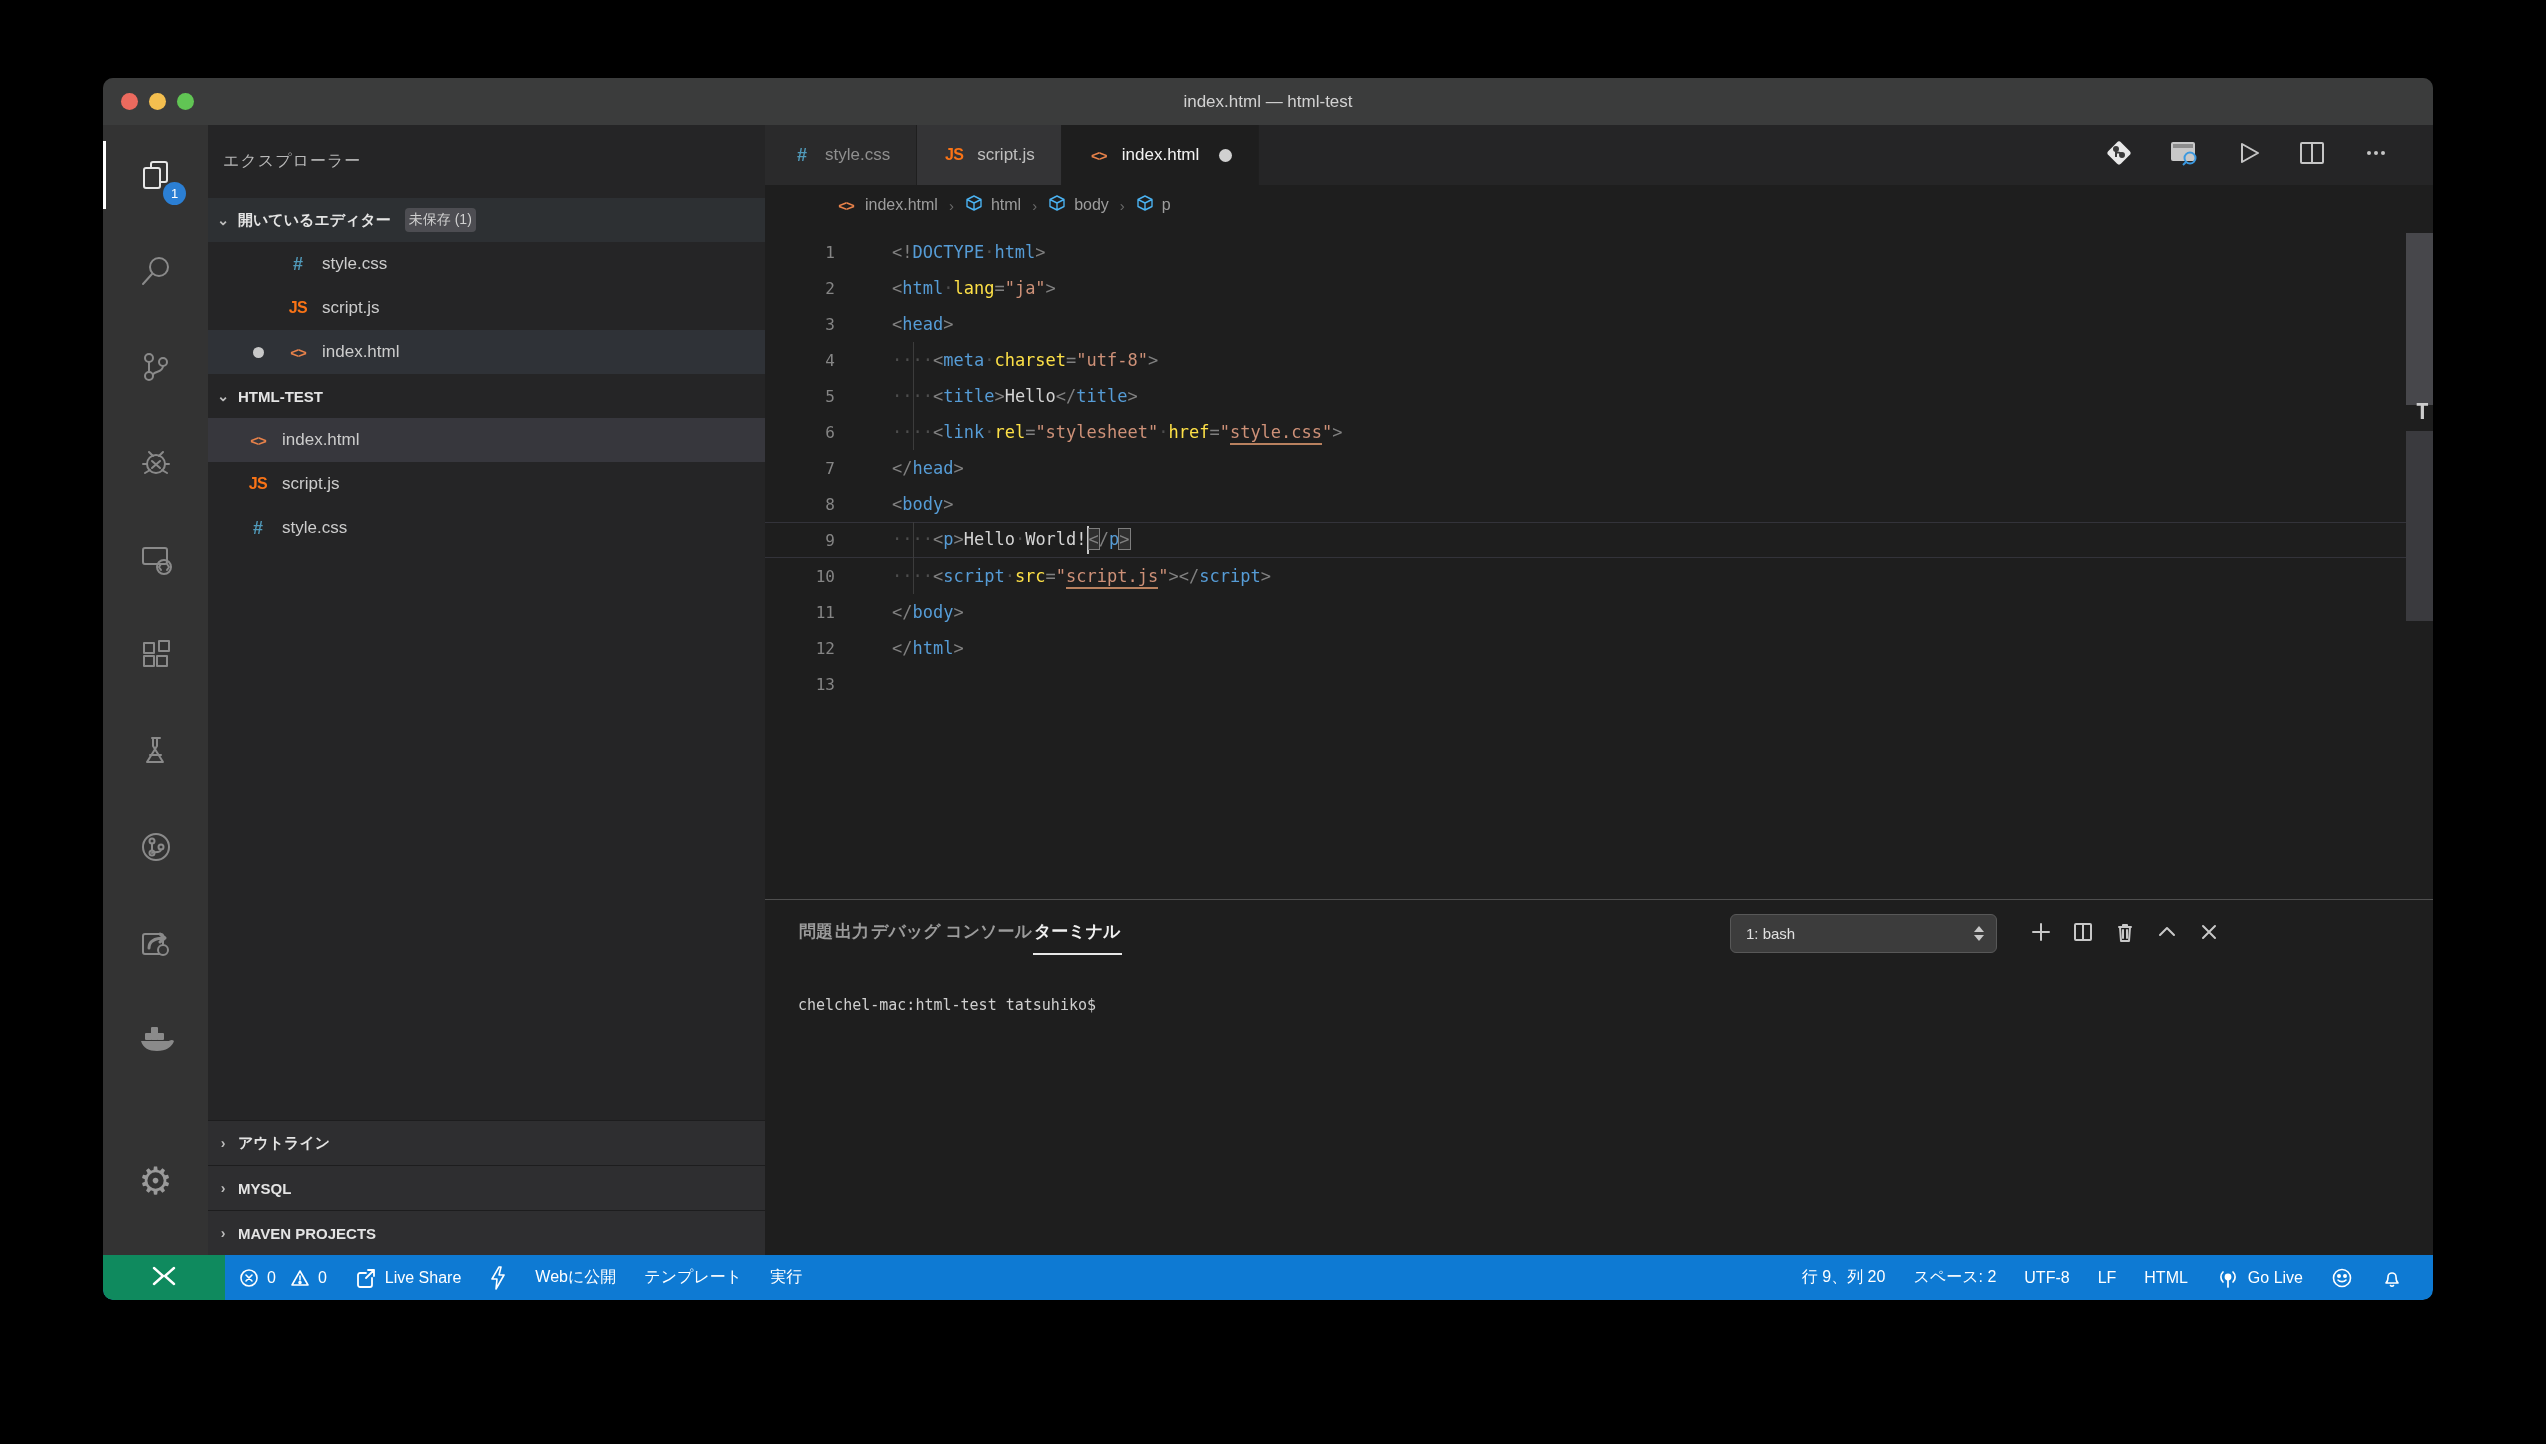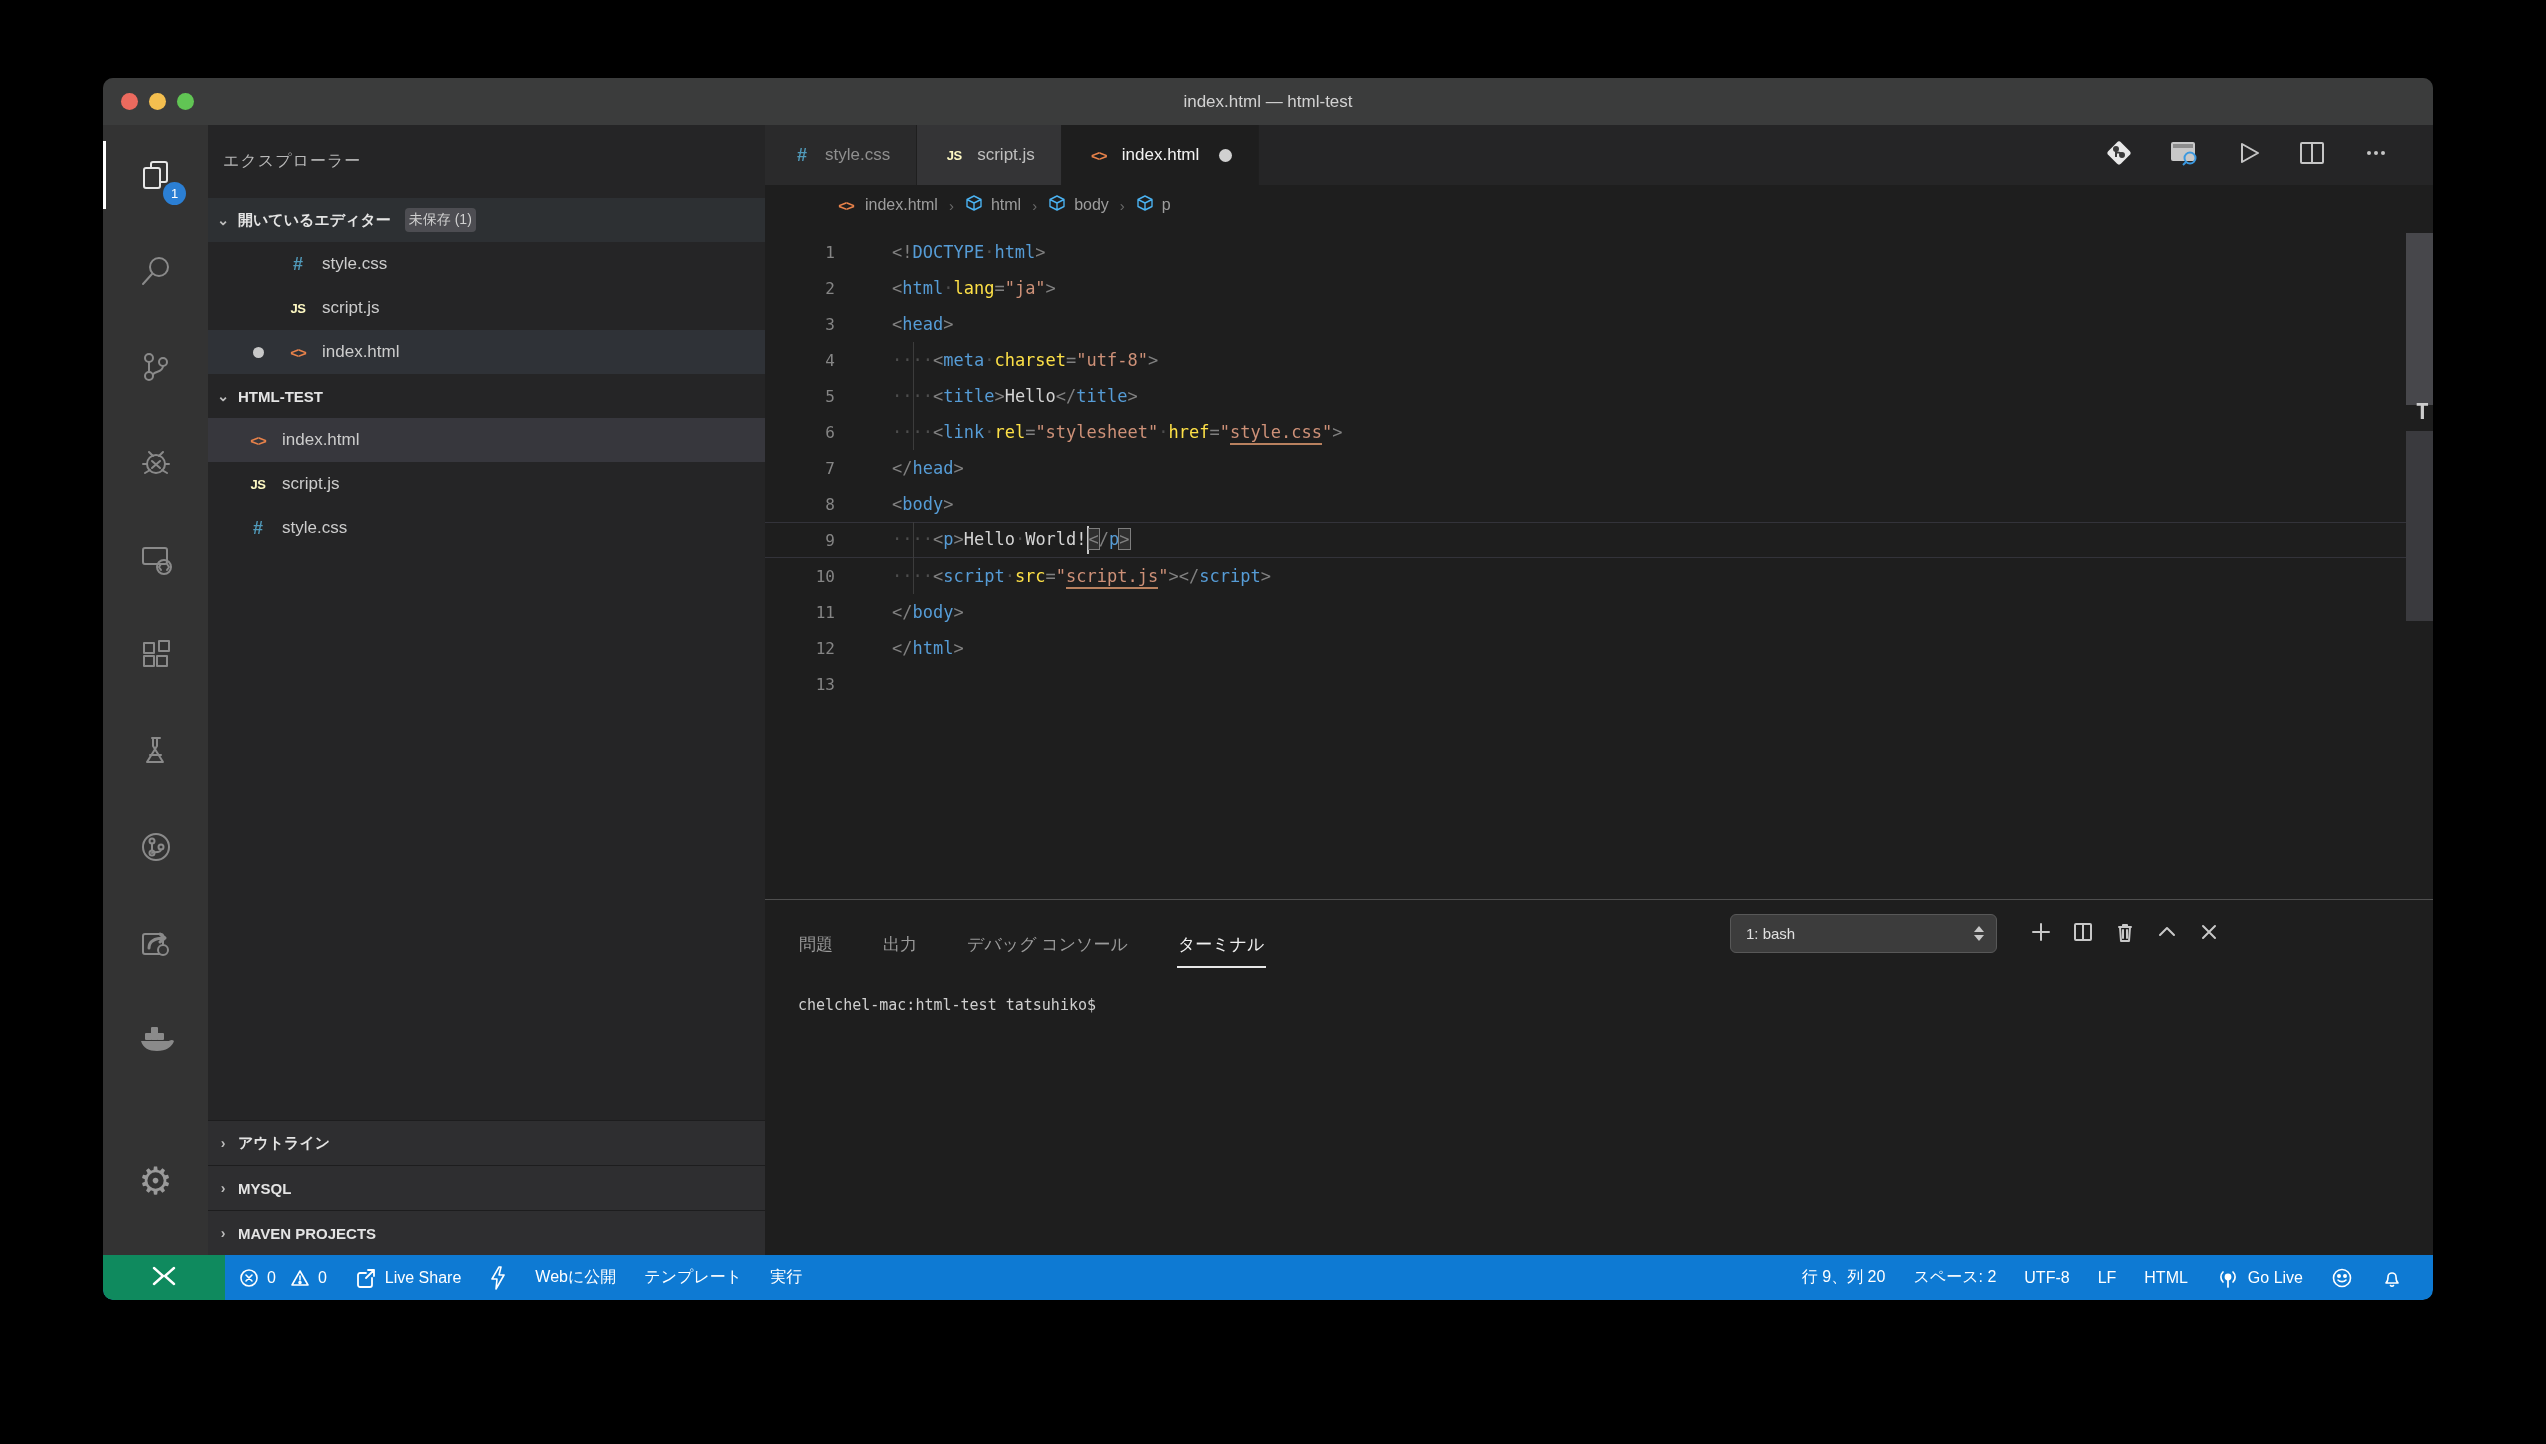--- a/index.html
+++ b/index.html
@@ -38,21 +38,21 @@
   .open-ed-header{background:#2d3033;}
   .badge{margin-left:14px;background:#4d4d52;color:#d0d0d0;font-weight:normal;font-size:14px;
          padding:3px 4px;border-radius:4px;}
   .file-row{padding-left:79px;gap:13px;}
   .file-row.tree{padding-left:39px;}
   .file-row.sel-dim{background:#2f3237;}
   .file-row.sel{background:#37373d;}
   .mod-dot{position:absolute;margin-left:-34px;width:11px;height:11px;border-radius:50%;background:#c8c8c8;}
   .fi{width:22px;text-align:center;font-weight:bold;flex:0 0 22px;}
   .fi-css{color:#519aba;font-size:18px;}
-  .fi-js{color:#fef9c3;font-size:13px;letter-spacing:-.5px;}
+  .fi-js{color:#f97316;font-size:16px;letter-spacing:-.5px;}
   .fi-html{color:#e8824a;font-size:15px;letter-spacing:-1px;}
   .bottom-sections{margin-top:auto;}
   .bottom-sections .sb-row{background:#2e2e30;border-top:1px solid #1d1d1e;}
 
   
   .editor-col{flex:1;display:flex;flex-direction:column;min-width:0;}
   .tabbar{height:60px;flex:0 0 60px;background:#252526;display:flex;}
   .tab{display:flex;align-items:center;gap:12px;padding:0 26px;font-size:17px;border-right:1px solid #1f1f1f;}
   .tab.t0{background:#2a2a2b;color:#8f8f8f;}
   .tab.t1{background:#343436;color:#bfbfbf;}
@@ -78,21 +78,21 @@
   .tk-m{color:#808080;outline:1px solid #7e7e7e;background:rgba(130,130,130,.18);}
   .cursor{display:inline-block;width:0;border-left:2px solid #c8c8c8;height:28px;vertical-align:middle;}
   .scrollstrip{position:absolute;right:0;top:0;bottom:0;width:27px;}
   .slider1{position:absolute;top:8px;right:0;width:27px;height:172px;background:#47474b;}
   .slider2{position:absolute;top:206px;right:0;width:27px;height:190px;background:#3a3a3e;}
   .mchar{position:absolute;top:174px;right:4px;color:#cccccc;font-size:22px;font-weight:bold;
          font-family:"DejaVu Sans Mono",monospace;}
 
   
   .panel{height:355px;flex:0 0 355px;border-top:1px solid #4f4f4f;position:relative;background:#1e1e1e;}
-  .panel-tabs{display:flex;gap:48px;padding-left:33px;height:62px;align-items:flex-end;font-size:17px;color:#9b9b9b;}
+  .panel-tabs{display:flex;padding-left:33px;height:62px;align-items:center;font-size:17px;color:#9b9b9b;font-weight:bold;}
   .panel-tab{position:relative;padding:6px 1px;}
   .panel-tab.active{color:#f0f0f0;}
   .panel-tab.active::after{content:"";position:absolute;left:0;right:0;bottom:-6px;height:2px;background:#e7e7e7;}
   .panel-toolbar{position:absolute;top:14px;right:212px;display:flex;align-items:center;gap:18px;color:#c8c8c8;}
   .term-select{width:238px;height:37px;background:#3c3c3c;border:1px solid #585858;border-radius:6px;
                display:flex;align-items:center;padding:0 12px 0 15px;color:#e0e0e0;font-size:15px;margin-right:14px;}
   .arrows{margin-left:auto;display:flex;flex-direction:column;gap:3px;align-items:center;}
   .arr-up{width:0;height:0;border-left:5px solid transparent;border-right:5px solid transparent;border-bottom:6px solid #c8c8c8;}
   .arr-dn{width:0;height:0;border-left:5px solid transparent;border-right:5px solid transparent;border-top:6px solid #c8c8c8;}
   .terminal-line{position:absolute;left:33px;top:96px;font-family:"DejaVu Sans Mono",monospace;

